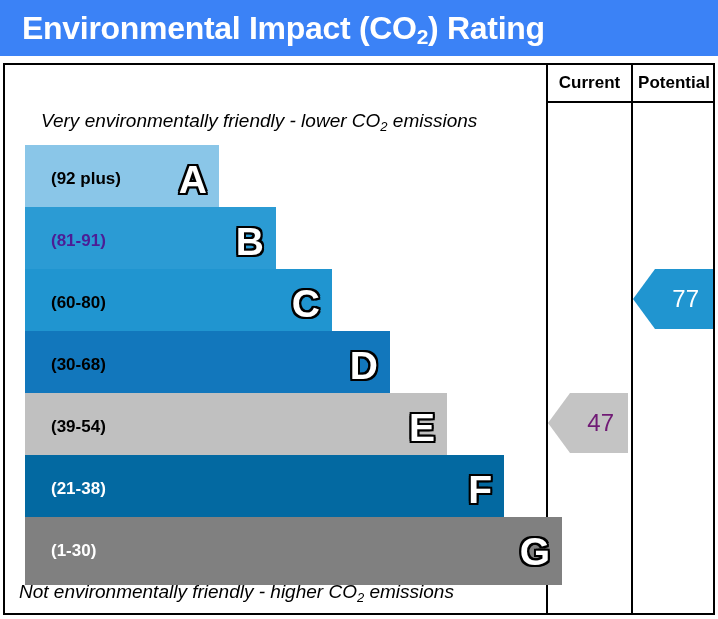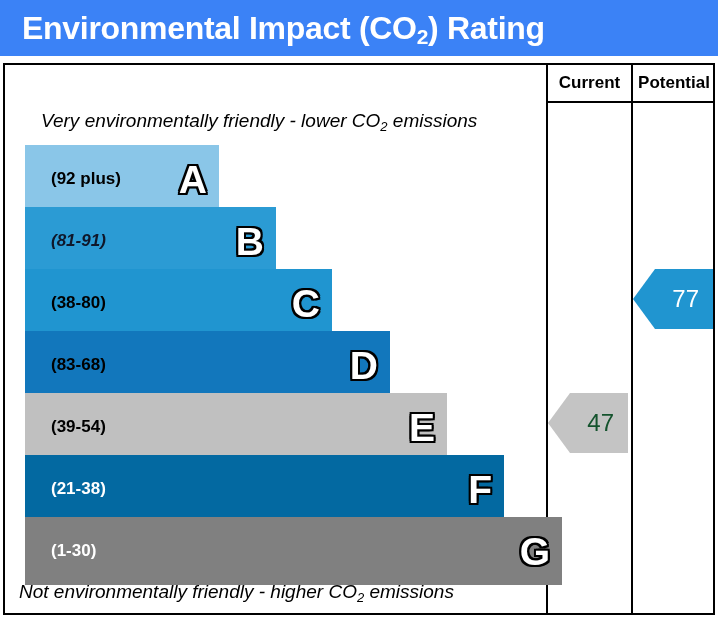--- a/index.html
+++ b/index.html
@@ -208,33 +208,33 @@
 
     <div class="bands" id="bands-container">
         <div class="band-row">
           <div class="bar" style="width: 194px; background: rgb(138, 198, 232);">
             <div class="band-range" style="color: rgb(0, 0, 0);">(92 plus)</div>
             <div class="band-letter" style="right: 12px;">A</div>
           </div>
         </div>
         <div class="band-row">
           <div class="bar" style="width: 251px; background: rgb(43, 155, 212);">
-            <div class="band-range" style="color: #0f172a; font-style: italic;">(81-91)</div>
+            <div class="band-range" style="color: #4c1d95;">(81-91)</div>
             <div class="band-letter" style="right: 12px;">B</div>
           </div>
         </div>
         <div class="band-row">
           <div class="bar" style="width: 307px; background: rgb(32, 149, 208);">
-            <div class="band-range" style="color: rgb(0, 0, 0);">(38-80)</div>
+            <div class="band-range" style="color: rgb(0, 0, 0);">(60-80)</div>
             <div class="band-letter" style="right: 12px;">C</div>
           </div>
         </div>
         <div class="band-row">
           <div class="bar" style="width: 365px; background: rgb(18, 119, 188);">
-            <div class="band-range" style="color: rgb(0, 0, 0);">(83-68)</div>
+            <div class="band-range" style="color: rgb(0, 0, 0);">(30-68)</div>
             <div class="band-letter" style="right: 12px;">D</div>
           </div>
         </div>
         <div class="band-row">
           <div class="bar" style="width: 422px; background: rgb(192, 192, 192);">
             <div class="band-range" style="color: rgb(0, 0, 0);">(39-54)</div>
             <div class="band-letter" style="right: 12px;">E</div>
           </div>
         </div>
         <div class="band-row">
@@ -244,21 +244,21 @@
           </div>
         </div>
         <div class="band-row">
           <div class="bar" style="width: 537px; background: rgb(128, 128, 128);">
             <div class="band-range" style="color: rgb(255, 255, 255);">(1-30)</div>
             <div class="band-letter" style="right: 12px;">G</div>
           </div>
         </div>
       </div>
 
-    <div class="marker current" id="marker-current" style="top: 328px; background: rgb(196, 196, 196); color: #14532d;">
+    <div class="marker current" id="marker-current" style="top: 328px; background: rgb(196, 196, 196); color: #701a75;">
       <span>47</span>
     </div>
     <div class="marker potential" id="marker-potential" style="top: 204px; background: rgb(32, 149, 208); color: rgb(255, 255, 255);">
       <span>77</span>
     </div>
 
   </div>
 </div>
 
 </body></html>

